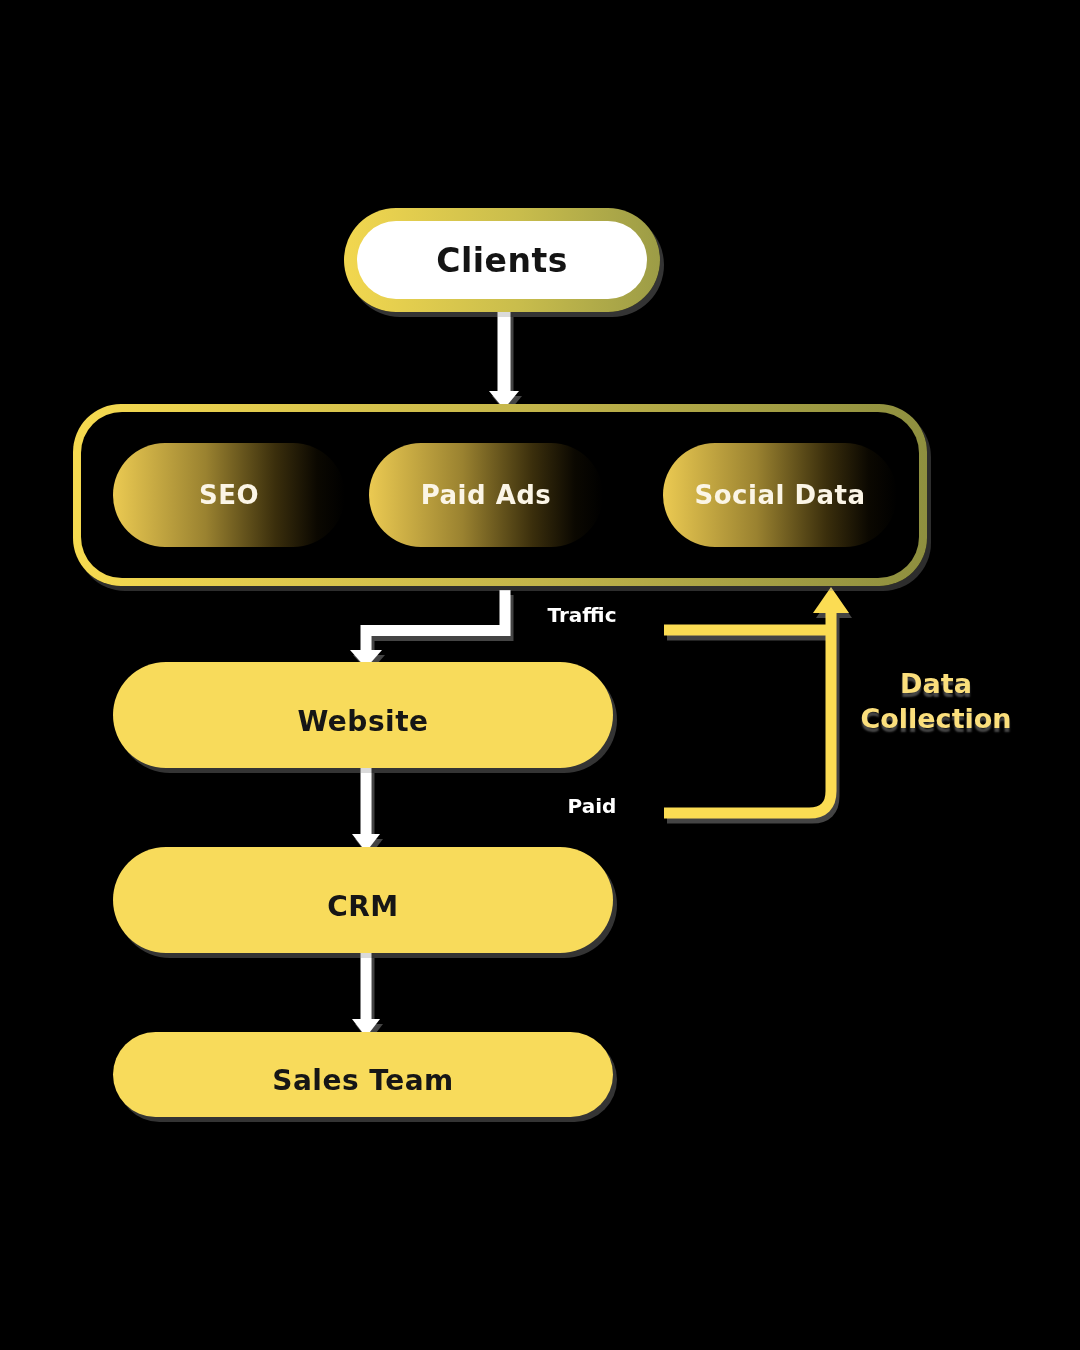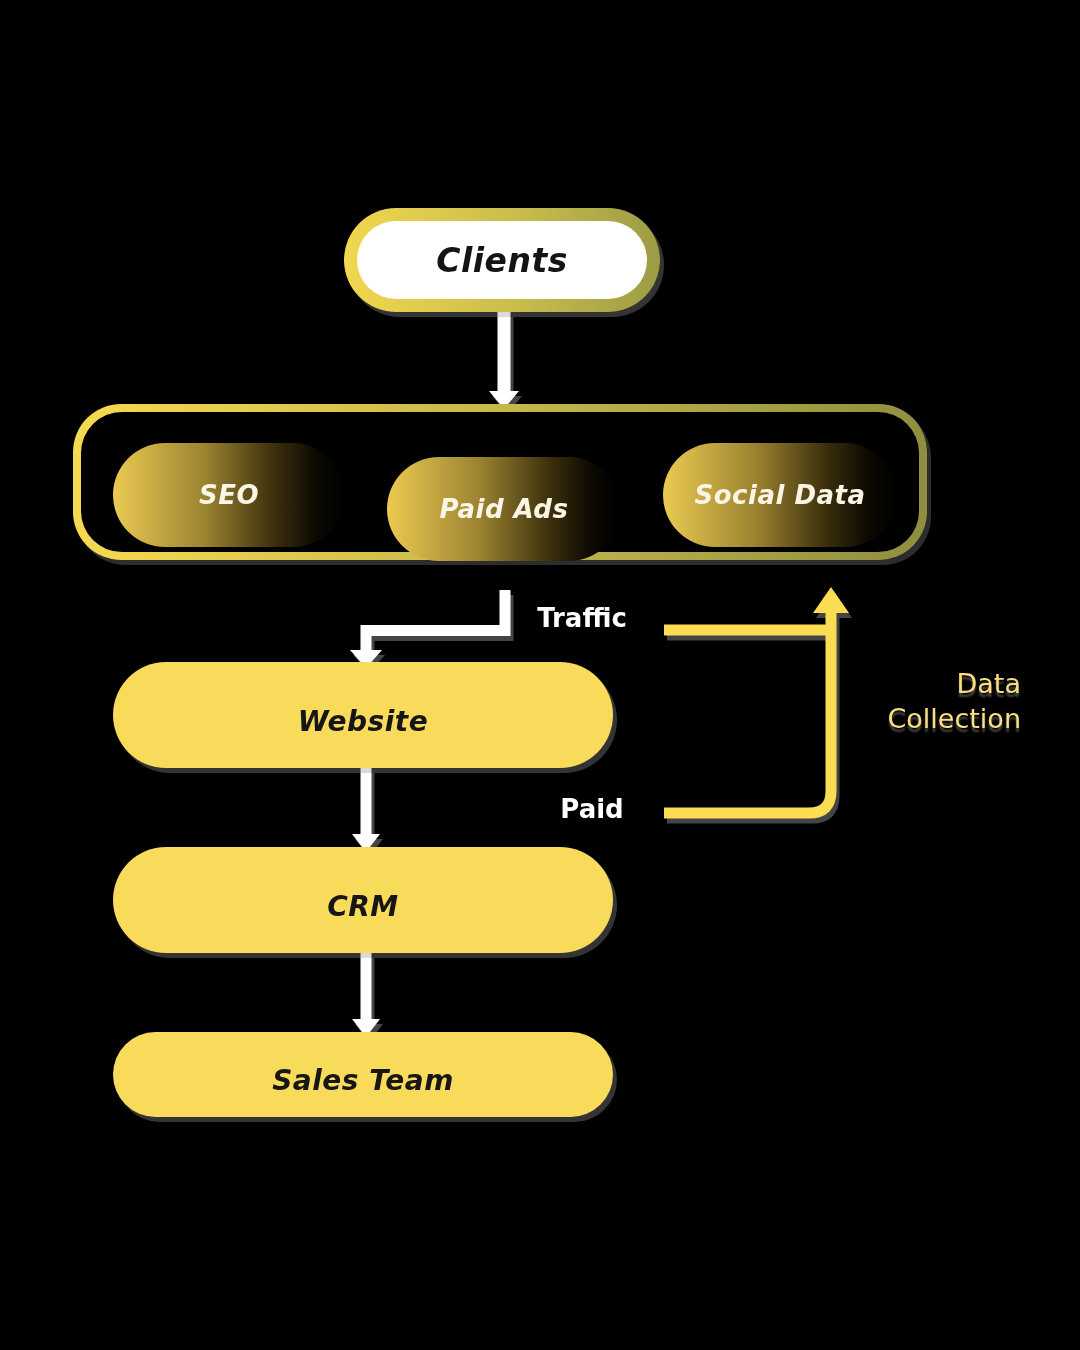--- a/index.html
+++ b/index.html
@@ -14,21 +14,20 @@
     height: 1350px;
     background: #000000;
     overflow: hidden;
   }
 
   
   .node-label {
     font-weight: bold;
     letter-spacing: 0.5px;
     white-space: nowrap;
-    font-style: italic;
   }
 
   
   .clients-outer {
     position: absolute;
     left: 344px; top: 208px;
     width: 316px; height: 104px;
     border-radius: 52px;
     background: linear-gradient(90deg, #F2D74F 0%, #C9BD4C 55%, #9C9C46 100%);
     box-shadow: 4px 5px 0 rgba(150,150,150,0.35);
@@ -39,21 +38,21 @@
     background: #ffffff;
     border-radius: 39px;
     display: flex; align-items: center; justify-content: center;
   }
   .clients-inner .node-label { font-size: 33px; color: #141414; }
 
   
   .channels-outer {
     position: absolute;
     left: 73px; top: 404px;
-    width: 854px; height: 156px;
+    width: 854px; height: 182px;
     border-radius: 48px;
     background: linear-gradient(90deg, #F6DA50 0%, #C2B44A 55%, #8E8F3F 100%);
     box-shadow: 4px 5px 0 rgba(150,150,150,0.3);
     text-align: center;
   }
   .channels-inner {
     position: absolute;
     left: 8px; top: 8px; right: 8px; bottom: 8px;
     background: #000000;
     border-radius: 41px;
@@ -61,21 +60,21 @@
   .channel-pill {
     position: absolute;
     top: 31px;
     height: 104px;
     border-radius: 52px;
     background: linear-gradient(90deg, #EBCA52 0%, #9A8230 40%, #3A2E0C 70%, #0B0801 88%, #000000 100%);
     display: flex; align-items: center; justify-content: center;
   }
   .channel-pill .node-label { font-size: 26px; color: #FBF5E6; }
   .channel-seo    { left: 32px;  width: 232px; }
-  .channel-ads    { left: 306px; width: 234px; margin-top: 14px; }
+  .channel-ads    { left: 288px; width: 234px; }
   .channel-social { left: 582px; width: 234px; }
 
   
   .yellow-pill {
     position: absolute;
     left: 113px;
     width: 500px; height: 106px;
     border-radius: 53px;
     background: #F8DB5B;
     box-shadow: 4px 5px 0 rgba(150,150,150,0.35);
@@ -83,37 +82,37 @@
   }
   .yellow-pill .node-label { font-size: 28px; color: #161616; margin-top: 12px; }
   .pill-website { top: 662px; }
   .pill-crm     { top: 847px; }
   .pill-sales   { top: 1032px; height: 85px; }
 
   
   .edge-label {
     position: absolute;
     font-weight: bold;
-    font-size: 26px;
+    font-size: 20px;
     color: #ffffff;
     text-align: center;
     white-space: nowrap;
   }
   .label-traffic { left: 532px; top: 603px; width: 100px; }
   .label-leads   { left: 542px; top: 794px; width: 100px; }
 
   .label-data-collection {
     position: absolute;
     left: 851px; top: 666px;
     width: 170px;
-    font-weight: normal;
+    font-weight: bold;
     font-size: 27px;
     line-height: 1.3;
     color: #FBDF7C;
-    text-align: right;
+    text-align: center;
     text-shadow: 0 4px 2px rgba(160,160,160,0.45);
   }
 
   
   svg.connectors {
     position: absolute;
     left: 0; top: 0;
     width: 1080px; height: 1350px;
     pointer-events: none;
   }

